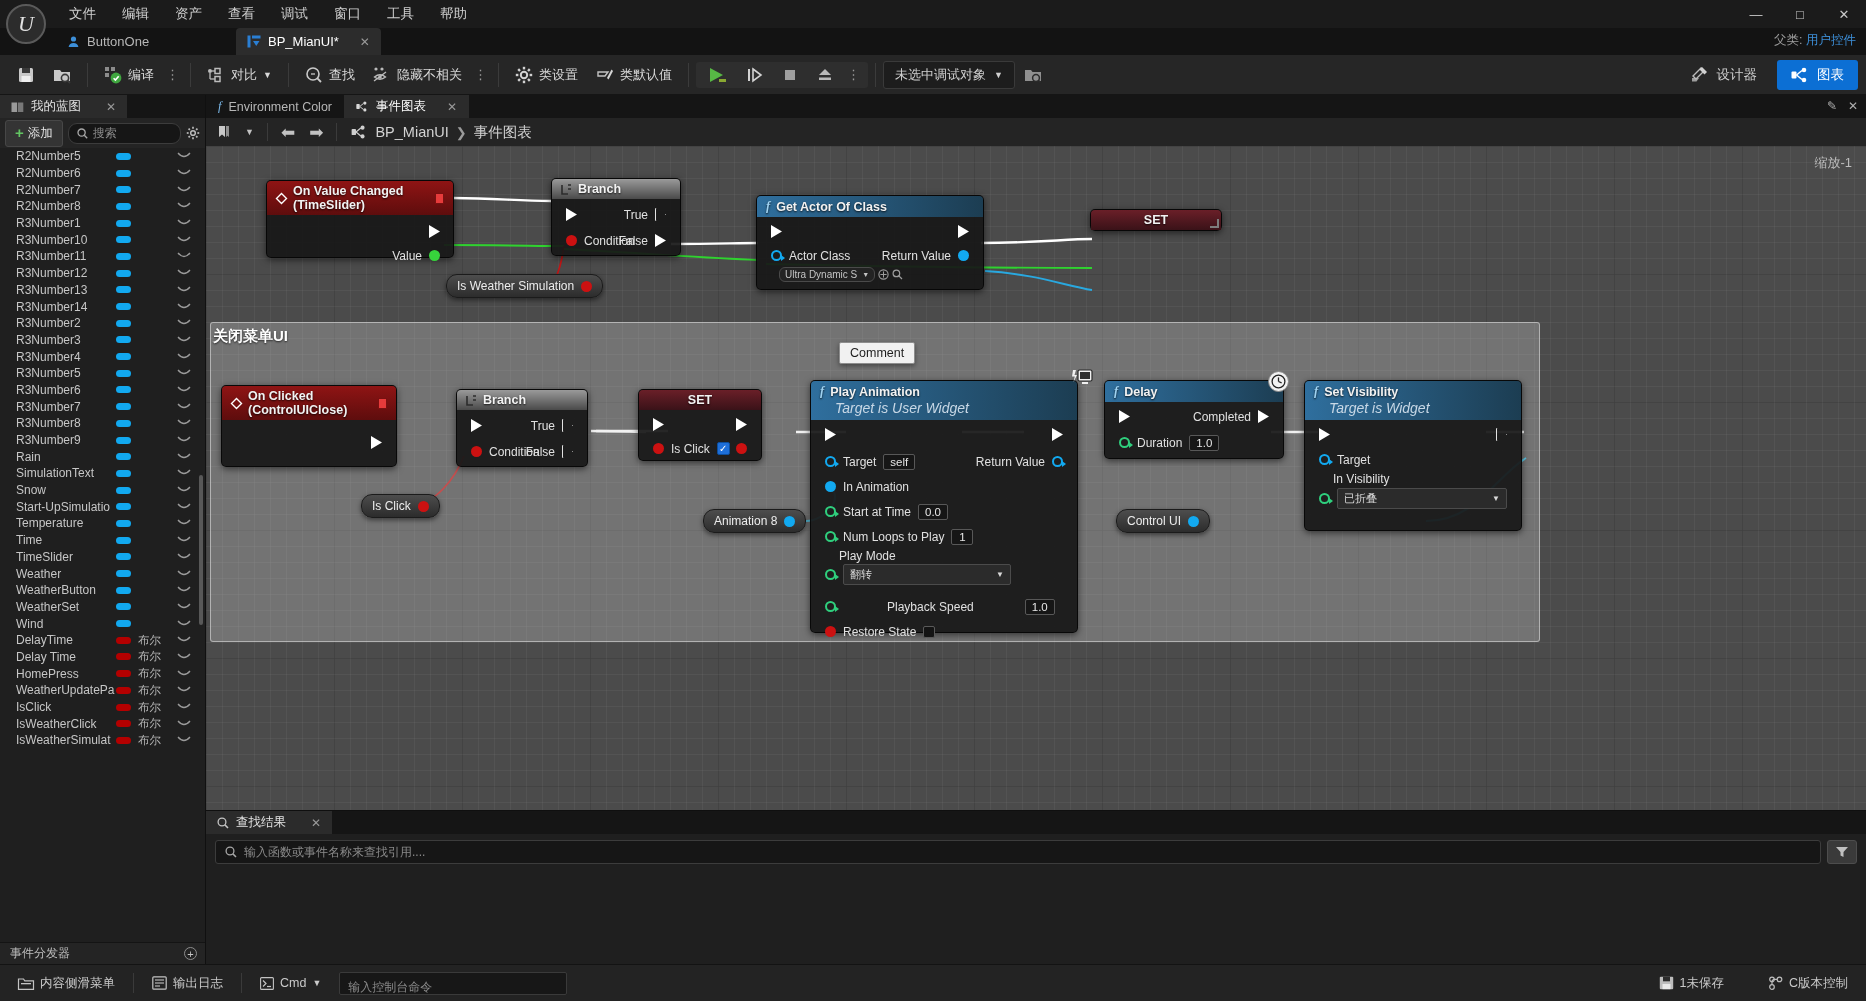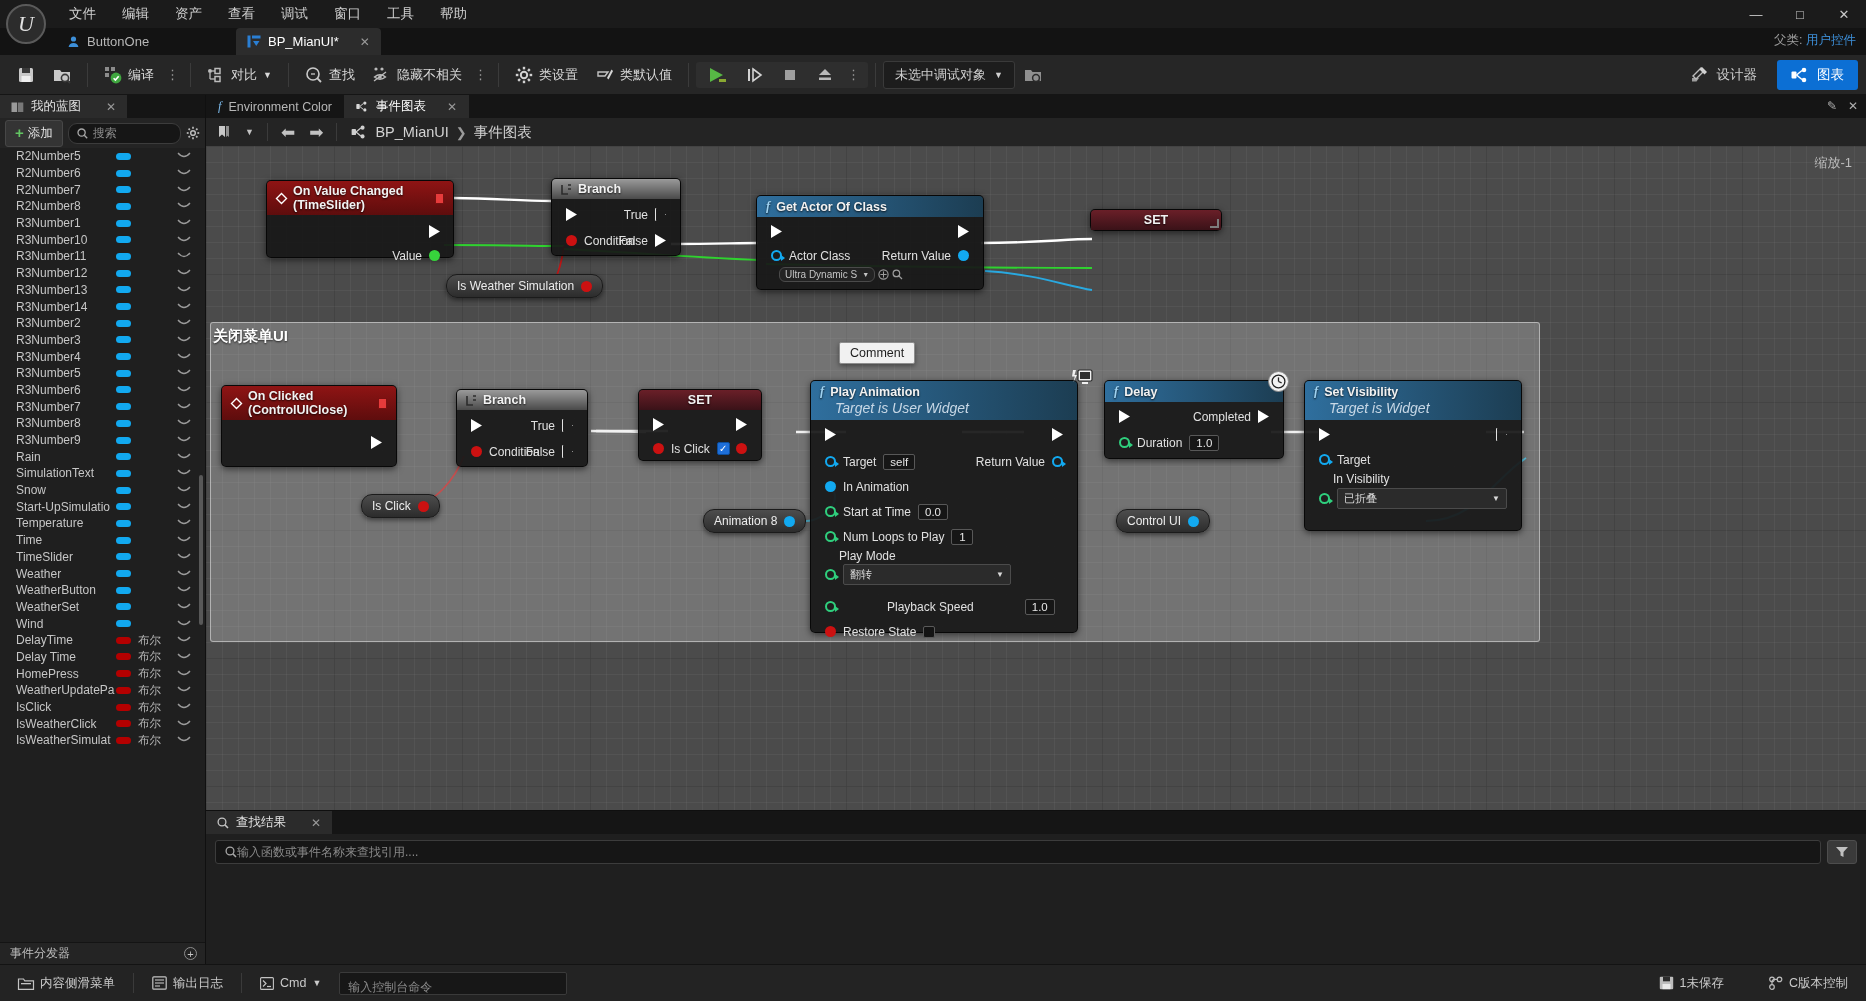--- a/index.html
+++ b/index.html
@@ -320,21 +320,21 @@
   .find-tabbar { height: 23px; background: #151515; display: flex; }
   .find-tab {
     display: flex; align-items: center; gap: 7px; padding: 0 11px;
     background: #2b2b2b; font-size: 12.5px; color: #e2e2e2; height: 23px;
   }
   .find-tab .tabclose { margin-left: 18px; color: #9a9a9a; font-size: 12px; }
   .find-searchrow {
     display: flex; align-items: center; gap: 6px; padding: 6px 9px;
   }
   .find-input {
-    flex: 1; display: flex; align-items: center; 
+    flex: 1; display: flex; align-items: center; gap: 7px;
     background: #161616; border: 1px solid #3c3c3c; border-radius: 3px;
     padding: 4px 9px; height: 24px;
   }
   .find-input input {
     background: transparent; border: none; outline: none; color: #cdcdcd;
     font-size: 12px; width: 100%; font-family: "Liberation Sans", sans-serif;
   }
   .find-input input::placeholder { color: #8a8a8a; }
   .find-btn {
     background: #3a3a3a; border: 1px solid #4d4d4d; border-radius: 3px;

